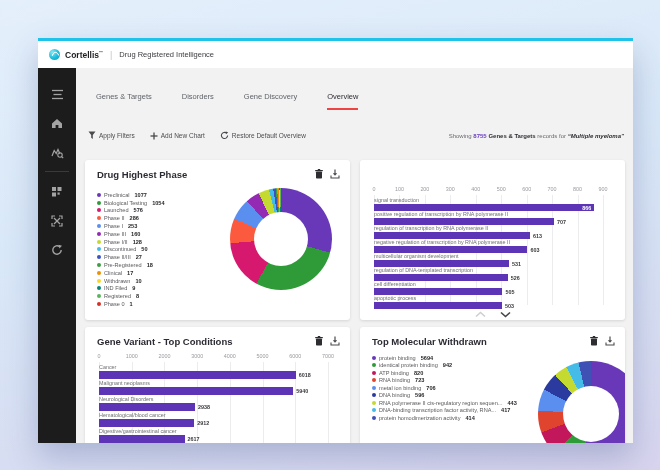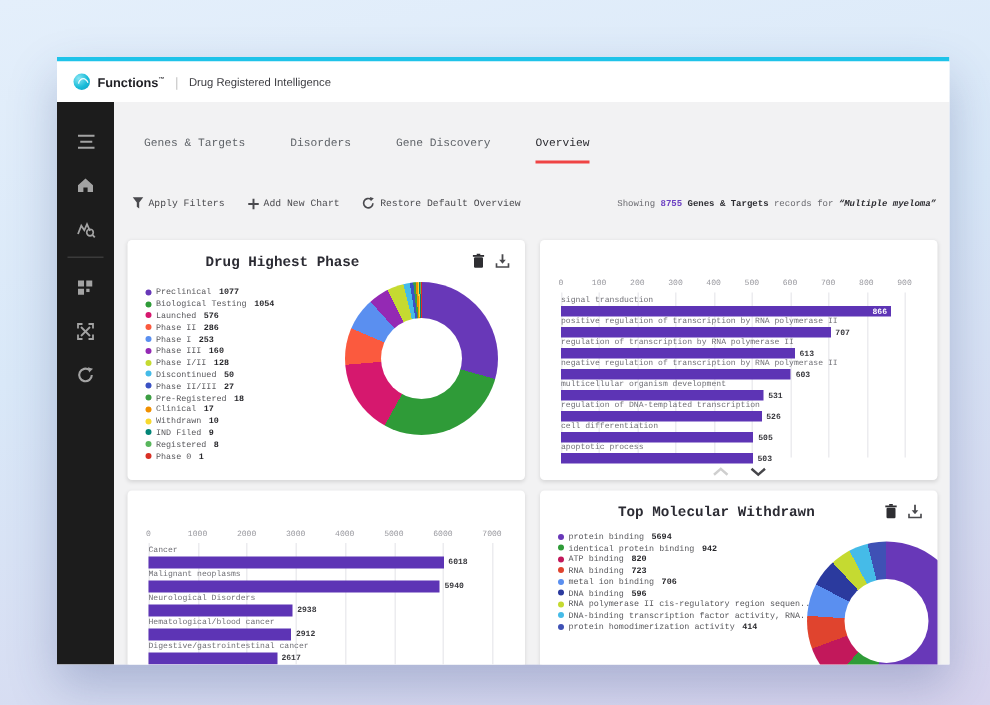--- a/index.html
+++ b/index.html
@@ -15,34 +15,34 @@
   .logo::after{content:"";position:absolute;left:2.5px;top:2.5px;width:5px;height:5px;border-radius:50%;
     border:1.3px solid rgba(255,255,255,.9);border-right-color:transparent;border-bottom-color:transparent;transform:rotate(40deg);}
   .brand{font-size:8.5px;font-weight:bold;color:#1f1f24;}
   .brand sup{font-size:4px;}
   .pipe{color:#c6c6c6;font-size:9px;margin:0 2px;}
   .product{font-size:7.5px;color:#3d3d42;}
   .sidebar{position:absolute;left:0;top:30px;bottom:0;width:38px;background:#1c1c1c;
     display:flex;flex-direction:column;align-items:center;padding-top:12px;}
   .side-btn{width:38px;height:29px;display:flex;align-items:center;justify-content:center;cursor:pointer;}
   .side-div{width:24px;height:1px;background:#3a3a3a;margin:4px 0 5px 0;}
-  .main{position:absolute;left:38px;top:30px;right:0;bottom:0;background:#f2f2f3;font-family:Liberation Mono, monospace;}
+  .main{position:absolute;left:38px;top:30px;right:0;bottom:0;background:#f2f2f3;}
   .tabs{position:absolute;top:24px;left:20px;display:flex;gap:30px;}
   .tab{font-size:7.5px;color:#5f6368;padding-bottom:7px;cursor:pointer;border-bottom:2px solid transparent;}
   .tab.active{color:#2c2c31;border-bottom:2px solid #ef4444;}
   .toolbar{position:absolute;top:63px;left:12px;right:9px;display:flex;align-items:center;gap:15px;}
   .tool-btn{display:flex;align-items:center;gap:3px;font-size:6.5px;color:#4c4c50;cursor:pointer;}
   .showing{margin-left:auto;font-size:6px;color:#6b6b70;}
   .showing .cnt{color:#6b3fc2;font-weight:bold;}
   .showing .typ{color:#2e2e33;font-weight:bold;}
   .showing .qry{color:#2e2e33;font-weight:bold;font-style:italic;}
   .cards{position:absolute;left:9px;top:92px;display:grid;grid-template-columns:265px 265px;
     grid-auto-rows:160px;gap:7px 10px;}
   .card{background:#fff;border-radius:3px;box-shadow:0 1px 3px rgba(0,0,0,.12);position:relative;overflow:hidden;}
-  .card-head{display:flex;justify-content:space-between;align-items:flex-start;padding:9px 10px 0 12px;margin-left:40px;}
+  .card-head{display:flex;justify-content:space-between;align-items:flex-start;padding:9px 10px 0 12px;}
   .card-title{font-size:9.5px;font-weight:bold;color:#2b2b33;}
   .card-icons{display:flex;gap:7px;align-items:center;}
   .card-icons span{cursor:pointer;display:flex;}
   .legend{position:absolute;left:12px;top:31px;}
   .p4 .legend{top:27px;max-width:170px;}
   .legend-item{display:flex;align-items:center;gap:3px;height:7.8px;font-size:5.6px;color:#5a5a5e;
     white-space:nowrap;cursor:pointer;}
   .p4 .legend-item{height:7.5px;}
   .dot{width:4px;height:4px;border-radius:50%;flex:0 0 auto;}
   .leg-val{font-weight:bold;color:#28282c;margin-left:2px;}
@@ -70,21 +70,21 @@
 </style>
 </head>
 <body>
 
 <div class="stage">
   <div class="window">
     <div class="accent-bar"></div>
 
     <div class="app-header">
       <span class="logo"></span>
-      <span class="brand"><span>Functions</span><sup>™</sup></span>
+      <span class="brand"><span>Cortellis</span><sup>™</sup></span>
       <span class="pipe">|</span>
       <span class="product">Drug Registered Intelligence</span>
     </div>
 
     <div class="sidebar">
       <div class="side-btn">
         <svg width="13" height="11" viewBox="0 0 13 11">
             <g stroke="#a3a3a3" stroke-width="1.3">
               <line x1="1" y1="1.5" x2="12" y2="1.5"></line>
               <line x1="2.5" y1="5.5" x2="10.5" y2="5.5"></line>
@@ -367,20 +367,39 @@
               </span>
             <span>
                 <svg width="13" height="7" viewBox="0 0 13 7">
                   <polyline points="2,1.5 6.5,5.5 11,1.5" fill="none" stroke="#46464a" stroke-width="1.6"></polyline>
                 </svg>
               </span>
           </div>
         </div>
 
         <div class="card bars-cond">
+          <div class="card-head">
+            <div class="card-title">Gene Variant - Top Conditions</div>
+            <div class="card-icons">
+              <span>
+                  <svg width="8" height="10" viewBox="0 0 8 10">
+                    <rect x="1" y="2.5" width="6" height="7" rx="0.8" fill="#2e2e32"></rect>
+                    <rect x="0.2" y="1" width="7.6" height="1.2" fill="#2e2e32"></rect>
+                    <rect x="2.8" y="0" width="2.4" height="1.2" fill="#2e2e32"></rect>
+                  </svg>
+                </span>
+              <span>
+                  <svg width="10" height="10" viewBox="0 0 10 10">
+                    <line x1="5" y1="0.5" x2="5" y2="5" stroke="#4a4a4e" stroke-width="1.2"></line>
+                    <polygon points="2.8,4.2 7.2,4.2 5,6.8" fill="#4a4a4e"></polygon>
+                    <path d="M1 6.5 V9 H9 V6.5" fill="none" stroke="#4a4a4e" stroke-width="1.1"></path>
+                  </svg>
+                </span>
+            </div>
+          </div>
           <div class="ticks">
               <span class="tick" style="left: 0%;">0</span>
               <span class="tick" style="left: 14.2857%;">1000</span>
               <span class="tick" style="left: 28.5714%;">2000</span>
               <span class="tick" style="left: 42.8571%;">3000</span>
               <span class="tick" style="left: 57.1429%;">4000</span>
               <span class="tick" style="left: 71.4286%;">5000</span>
               <span class="tick" style="left: 85.7143%;">6000</span>
               <span class="tick" style="left: 100%;">7000</span>
             </div>

